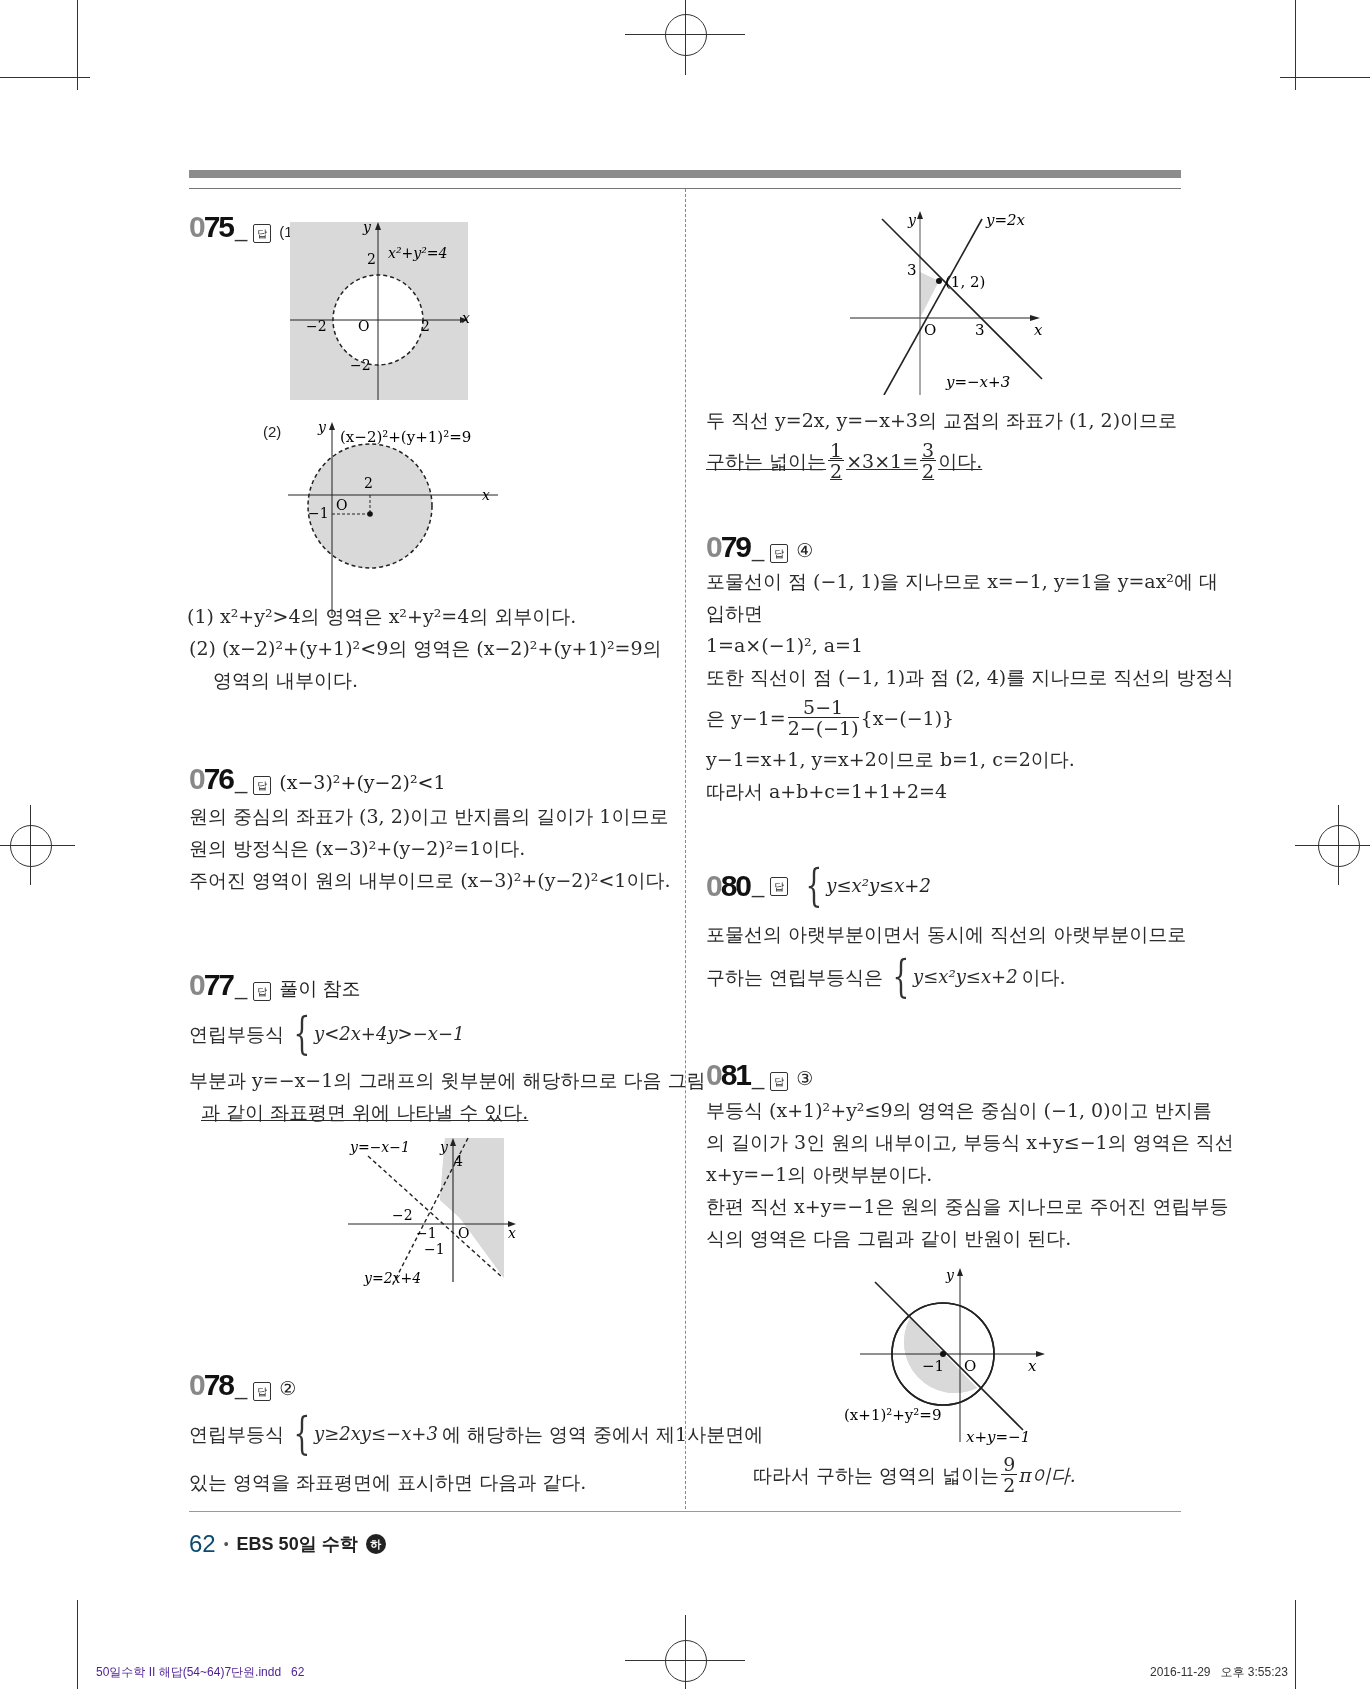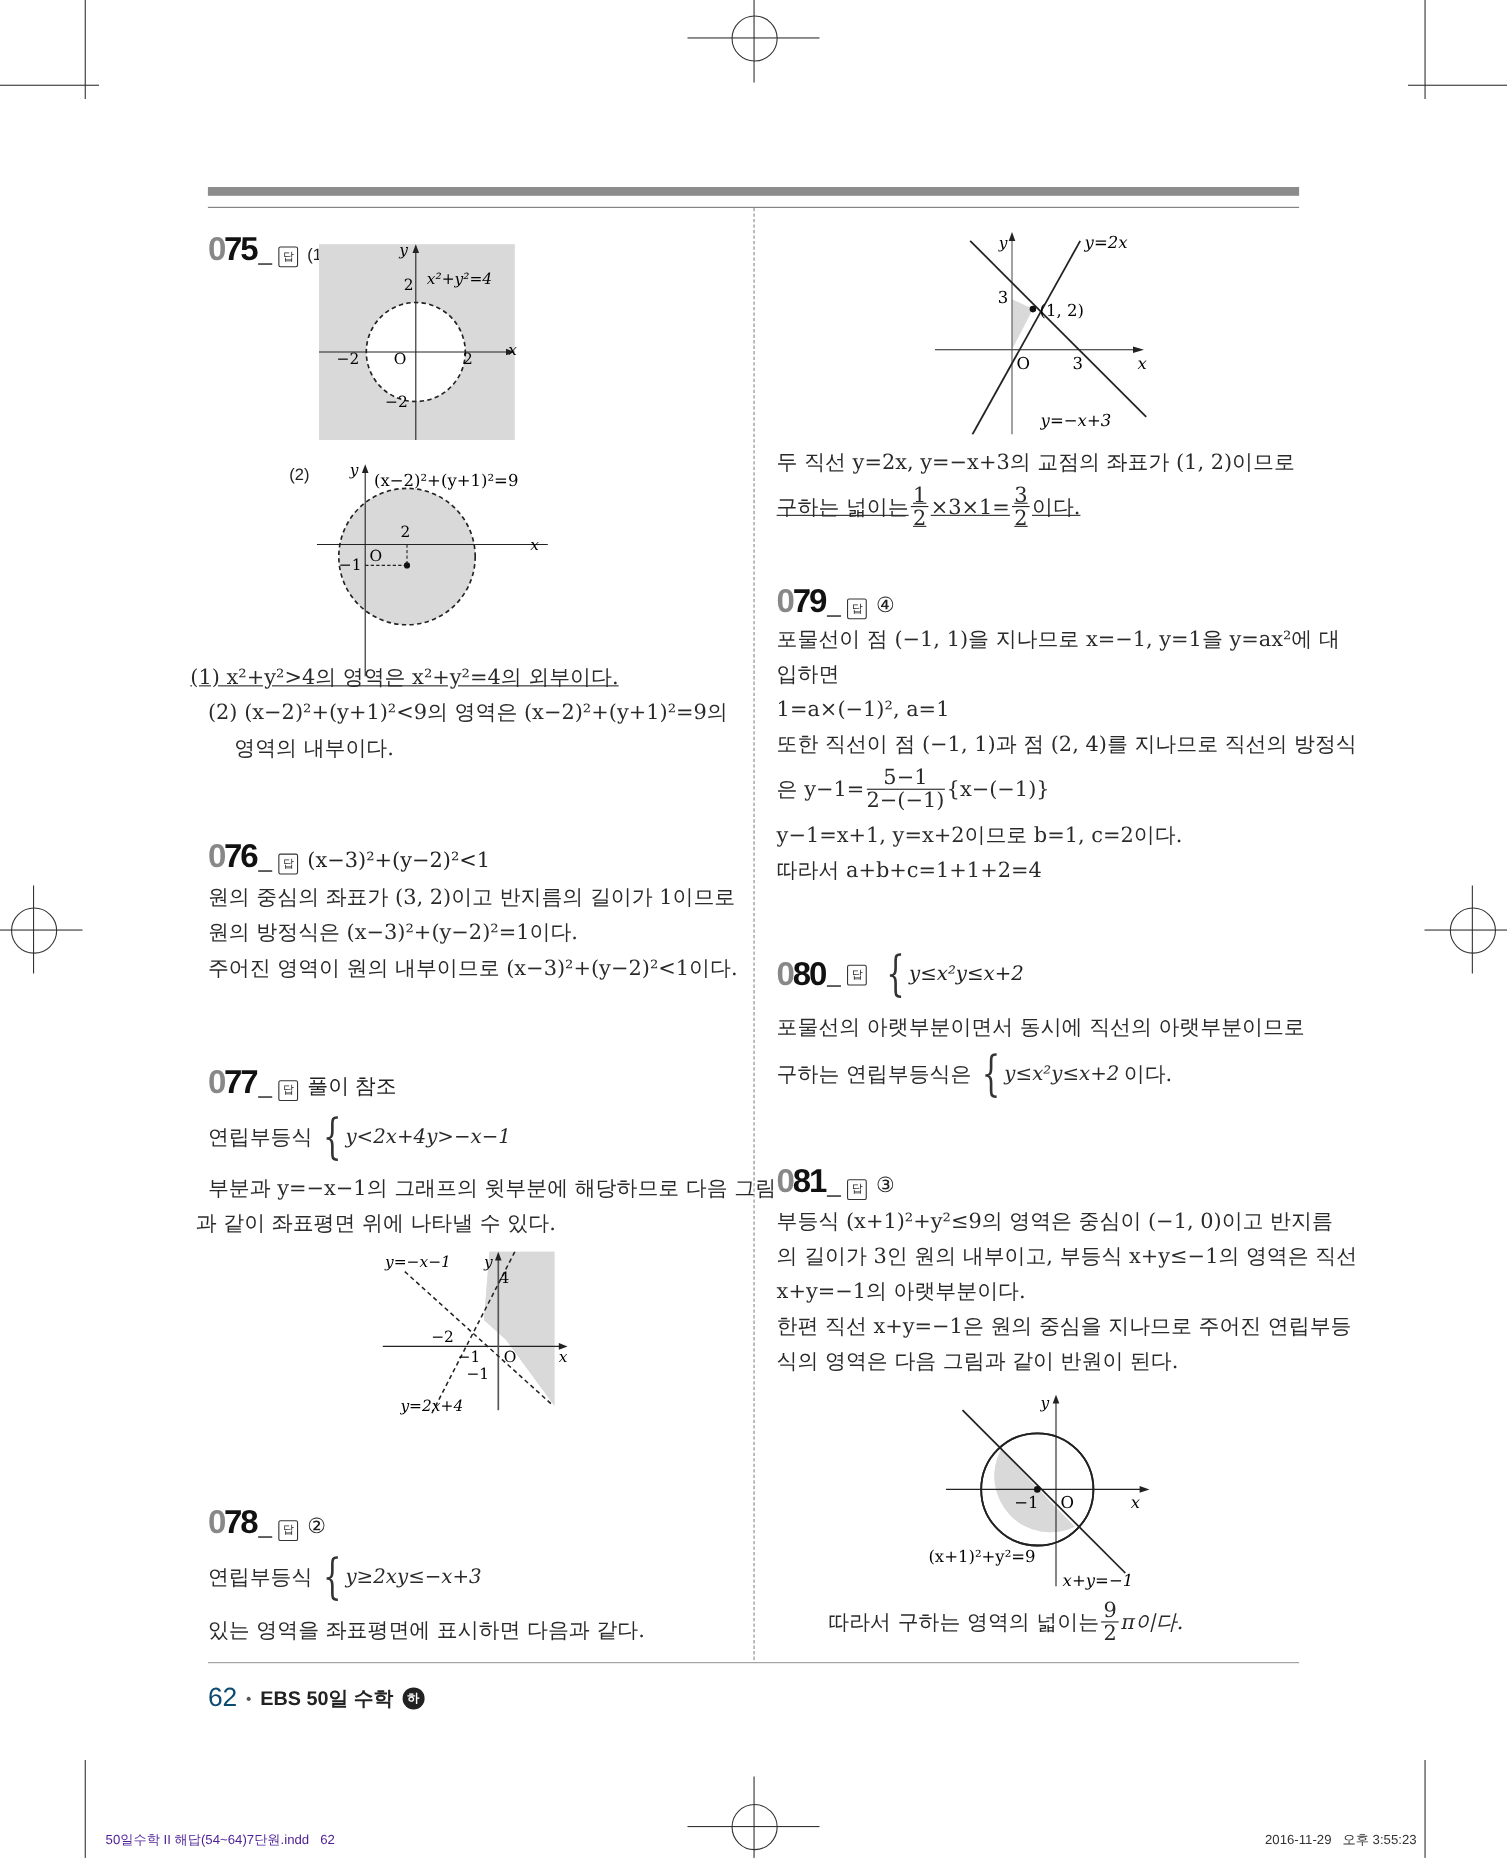--- a/index.html
+++ b/index.html
@@ -84,21 +84,21 @@
   <line x1="82" y1="75" x2="82" y2="94" stroke="#222" stroke-width="1" stroke-dasharray="3,2"></line>
   <circle cx="82" cy="94" r="2.8" fill="#111"></circle>
   <text x="30" y="12" font-size="14" font-style="italic">y</text>
   <text x="52" y="22" font-size="15">(x−2)²+(y+1)²=9</text>
   <text x="76" y="68" font-size="14">2</text>
   <text x="48" y="90" font-size="14">O</text>
   <text x="20" y="98" font-size="14">−1</text>
   <text x="194" y="80" font-size="14" font-style="italic">x</text>
 </svg>
 
-<div class="abs txt" style="left:173px;top:600px;text-decoration:underline;">(1) x²+y²&gt;4의 영역은 x²+y²=4의 외부이다.</div>
+<div class="abs txt" style="left:187px;top:600px;">(1) x²+y²&gt;4의 영역은 x²+y²=4의 외부이다.</div>
 <div class="abs txt" style="left:189px;top:632px;">(2) (x−2)²+(y+1)²&lt;9의 영역은 (x−2)²+(y+1)²=9의</div>
 <div class="abs txt" style="left:213px;top:664px;">영역의 내부이다.</div>
 
 <div class="qhead" style="left:189px;top:762px;">
   <span class="qnum"><span class="z">0</span><span>76</span></span>
   <span class="qus">_</span>
   <span class="dap">답</span>
   <span class="ans">(x−3)²+(y−2)²&lt;1</span>
 </div>
 <div class="abs txt" style="left:189px;top:800px;">원의 중심의 좌표가 (3, 2)이고 반지름의 길이가 1이므로</div>
@@ -115,21 +115,21 @@
   <span>연립부등식</span>
   <span class="sys">
       <span class="br">{</span>
       <span class="rows">
         <span class="it">y&lt;2x+4</span>
         <span class="it">y&gt;−x−1</span>
       </span>
     </span>
 </div>
 <div class="abs txt" style="left:189px;top:1064px;">부분과 y=−x−1의 그래프의 윗부분에 해당하므로 다음 그림</div>
-<div class="abs txt" style="left:178px;top:1096px;">과 같이 좌표평면 위에 나타낼 수 있다.</div>
+<div class="abs txt" style="left:201px;top:1096px;text-decoration:underline;">과 같이 좌표평면 위에 나타낼 수 있다.</div>
 <svg class="abs" style="left:340px;top:1130px;" width="180" height="165" viewBox="0 0 180 165">
   <polygon points="105,8 164,8 164,148 120,88 100,70" fill="#d9d9d9"></polygon>
   <polygon points="100,70 120,88 164,148 164,8 105,8" fill="#d9d9d9"></polygon>
   <line x1="8" y1="94" x2="170" y2="94" stroke="#222" stroke-width="1"></line>
   <polygon points="176,94 168,91 168,97" fill="#222"></polygon>
   <line x1="113" y1="152" x2="113" y2="14" stroke="#555" stroke-width="1.5"></line>
   <polygon points="113,8 110,16 116,16" fill="#222"></polygon>
   <line x1="128" y1="8" x2="52" y2="156" stroke="#222" stroke-width="1.4" stroke-dasharray="4,3"></line>
   <line x1="28" y1="26" x2="163" y2="148" stroke="#222" stroke-width="1.4" stroke-dasharray="4,3"></line>
   <text x="10" y="22" font-size="14" font-style="italic">y=−x−1</text>
@@ -151,20 +151,21 @@
 </div>
 <div class="abs txt" style="left:189px;top:1412px;display:flex;align-items:center;">
   <span>연립부등식</span>
   <span class="sys">
       <span class="br">{</span>
       <span class="rows">
         <span class="it">y≥2x</span>
         <span class="it">y≤−x+3</span>
       </span>
     </span>
+  <span>에 해당하는 영역 중에서 제1사분면에</span>
 </div>
 <div class="abs txt" style="left:189px;top:1466px;">있는 영역을 좌표평면에 표시하면 다음과 같다.</div>
 
 <svg class="abs" style="left:850px;top:205px;" width="200" height="190" viewBox="0 0 200 190">
   <polygon points="70,67 70,113 89,76" fill="#d9d9d9"></polygon>
   <line x1="0" y1="113" x2="182" y2="113" stroke="#222" stroke-width="1"></line>
   <polygon points="190,113 180,110 180,116" fill="#222"></polygon>
   <line x1="70" y1="190" x2="70" y2="12" stroke="#555" stroke-width="1"></line>
   <polygon points="70,6 67,14 73,14" fill="#222"></polygon>
   <line x1="32" y1="14" x2="192" y2="174" stroke="#222" stroke-width="1.6"></line>

